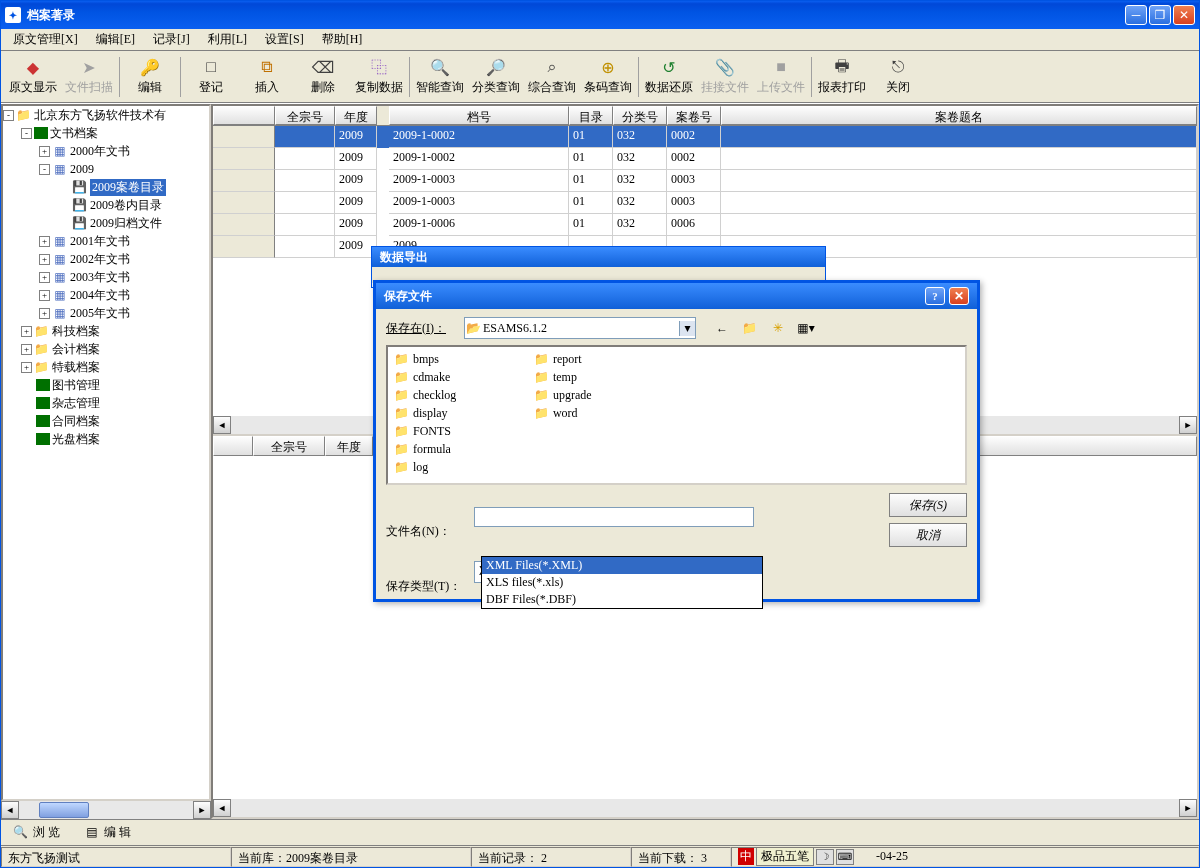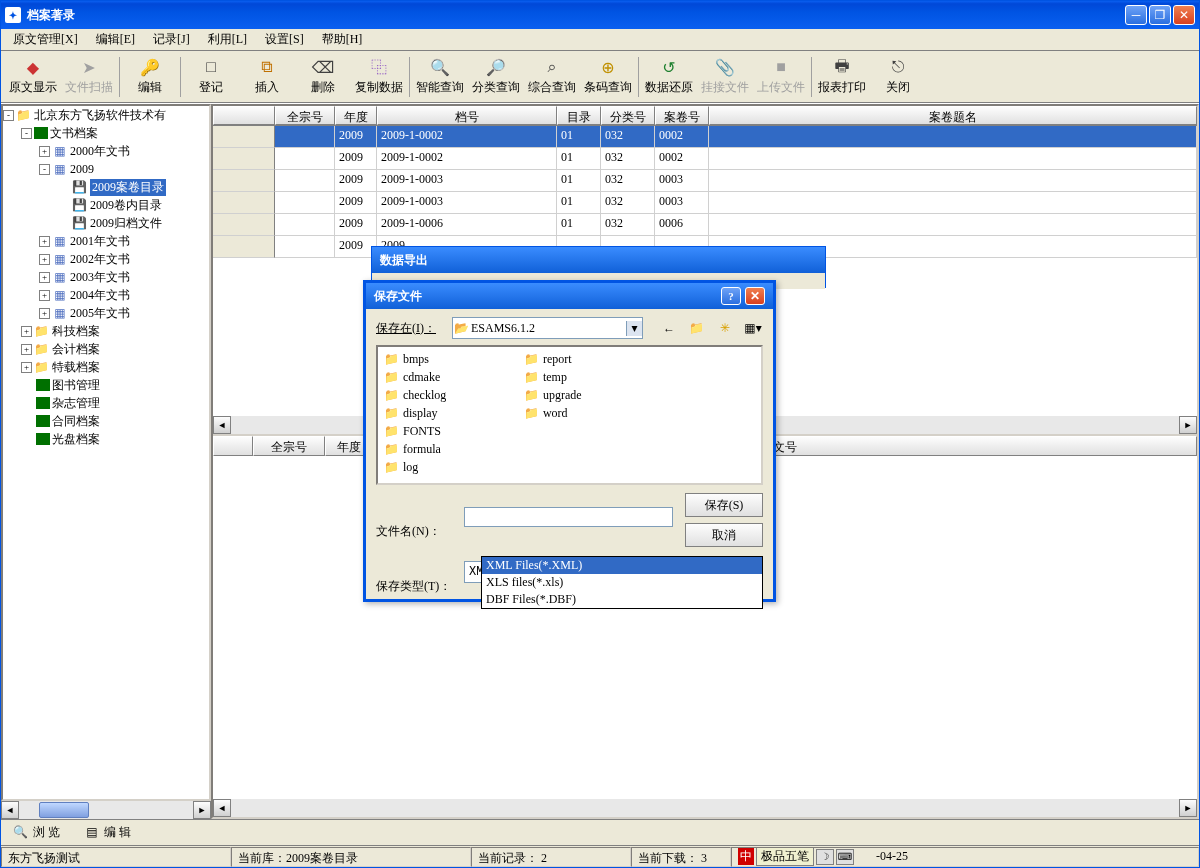--- a/index.html
+++ b/index.html
@@ -59,25 +59,25 @@
 
 .statusbar { height: 22px; border-top: 1px solid #808080; display:flex; align-items:center; }
 .status-cell { border: 1px inset #d4d0c8; padding: 2px 6px; height: 20px; overflow:hidden; }
 .ime-cell { display:flex; align-items:center; gap:2px; }
 .ime-block { background:#d00000; color:#fff; padding:0 2px; }
 .ime-text { background:#f0f0d0; padding:0 4px; border:1px solid #808080; }
 .ime-icon { width:18px; height:16px; background:#e0e0e0; border:1px solid #808080; display:inline-flex;align-items:center;justify-content:center; font-size:10px; }
 
 
 .export-dialog { position:absolute; left:371px; top:246px; width: 455px; height: 42px; border: 1px solid #0054e3; }
-.export-title { height: 26px; background: linear-gradient(#3a8cff,#1060d8); color:#fff; display:flex; align-items:center; padding: 0 8px; font-weight:bold; }
+.export-title { height: 20px; background: linear-gradient(#3a8cff,#1060d8); color:#fff; display:flex; align-items:center; padding: 0 8px; font-weight:bold; }
 .export-body { height: 16px; background:#ece9d8; border:1px solid #ece9d8; }
 
 
-.save-dialog { position:absolute; left:363px; top:280px; width: 413px; border: 3px solid #0054e3; background:#ece9d8; box-shadow: 2px 2px 6px rgba(0,0,0,0.3); }
+.save-dialog { position:absolute; left:373px; top:280px; width: 607px; border: 3px solid #0054e3; background:#ece9d8; box-shadow: 2px 2px 6px rgba(0,0,0,0.3); }
 .save-title { height: 26px; background: linear-gradient(#3a8cff,#1060d8); color:#fff; display:flex; align-items:center; padding: 0 8px; font-weight:bold; }
 .save-title .spacer { flex:1; }
 .save-title .help-btn { width:20px; height:18px; background: linear-gradient(#6fa3f7,#2a6fe0); border:1px solid #fff; border-radius:3px; margin-right:4px; display:flex;align-items:center;justify-content:center;font-size:11px; cursor:pointer;}
 .save-title .close-btn { width:20px; height:18px; background: linear-gradient(#f08050,#d84020); border:1px solid #fff; border-radius:3px; display:flex;align-items:center;justify-content:center; cursor:pointer;}
 .save-body { padding: 8px 10px 4px; }
 .loc-row { display:flex; align-items:center; gap:6px; margin-bottom: 6px; }
 .loc-row label { width: 72px; text-decoration: underline; }
 .loc-combo { flex:1; display:flex; align-items:center; height: 22px; border: 1px solid #7f9db9; background:#fff; max-width: 232px; }
 .loc-combo .li-icon { width:18px; text-align:center; color:#d8a000; }
 .loc-combo input { border:none; flex:1; outline:none; font-family:inherit; font-size:12px; }
@@ -87,34 +87,34 @@
 .file-list { height: 140px; border: 2px inset #d4d0c8; background:#fff; padding: 4px 6px; display:flex; flex-wrap:wrap; flex-direction:column; align-content:flex-start; gap: 2px 20px; }
 .file-item { display:flex; align-items:center; gap:4px; width: 120px; height: 16px; cursor:pointer; font-family: "Courier New", monospace; }
 .file-item .fi-icon { color:#d8a000; font-size:12px; }
 .field-row { display:flex; align-items:center; gap:6px; margin-top: 8px; }
 .field-row label { width: 82px; margin-top: 30px; }
 .field-row input.text { flex:1; height:20px; border:1px solid #7f9db9; padding: 0 4px; font-family:inherit; max-width: 280px;}
 .combo { flex:1; height:22px; border:1px solid #7f9db9; background:#fff; display:flex; align-items:center; max-width: 280px; position:relative; }
 .combo .combo-val { flex:1; padding:0 4px; font-family:"Courier New",monospace; }
 .combo .dd { width:16px; background:#dce4f0; border-left:1px solid #7f9db9; text-align:center; cursor:pointer; }
 .side-btns { display:flex; flex-direction:column; gap:6px; margin-left: 12px; }
-.dlg-btn { width: 78px; height: 24px; border: 1px solid #808080; background: linear-gradient(#fdfdfd,#e0e0e0); cursor:pointer; }
+.dlg-btn { width: 78px; height: 24px; border: 1px solid #808080; background: linear-gradient(#fdfdfd,#e0e0e0); cursor:pointer;font-style:italic; }
 .dlg-row { display:flex; align-items:flex-start; }
 .dlg-fields { flex:1; }
 
 .dropdown-list { position:absolute; left:481px; top:556px; width: 282px; border:1px solid #000; background:#fff; z-index: 100; font-family:"Courier New",monospace; }
 .dd-item { padding: 1px 4px; cursor:pointer; }
 .dd-item.sel { background:#316ac5; color:#fff; }
 .cursor-arrow { position:absolute; left:705px; top:564px; font-size:16px; color:#fff; text-shadow:0 0 2px #000; pointer-events:none; }
 
 
 .w-left { width: 62px; }
 .w-zong { width: 60px; }
 .w-year { width: 42px; }
-.w-dang { width: 180px; }
+.w-dang { width: 180px; margin-left: 12px; }
 .w-mulu { width: 44px; }
 .w-fenlei { width: 54px; }
 .w-anjuan { width: 54px; }
 .w-title { flex:1; }
 
 
 .dw-left { width:40px; }
 .dw-zong { width:72px; }
 .dw-year { width:48px; }
 .dw-wenhao { flex:1; }

